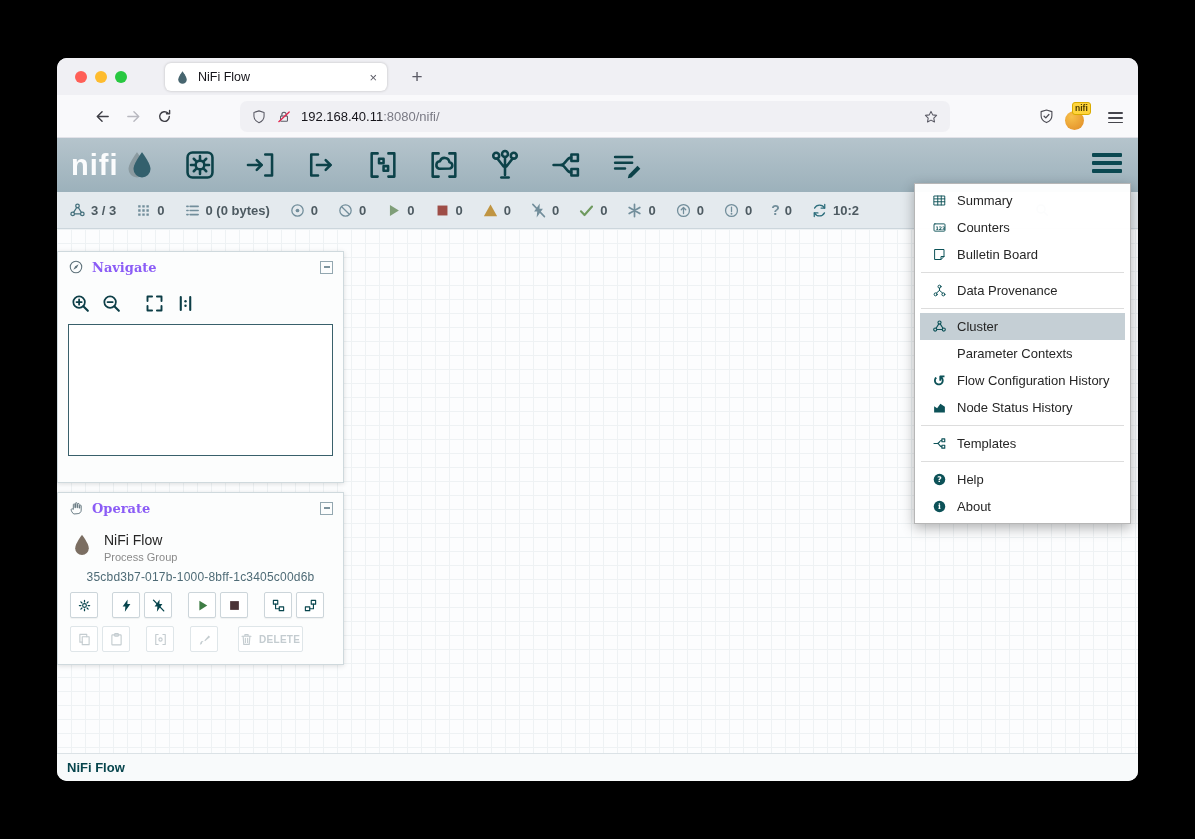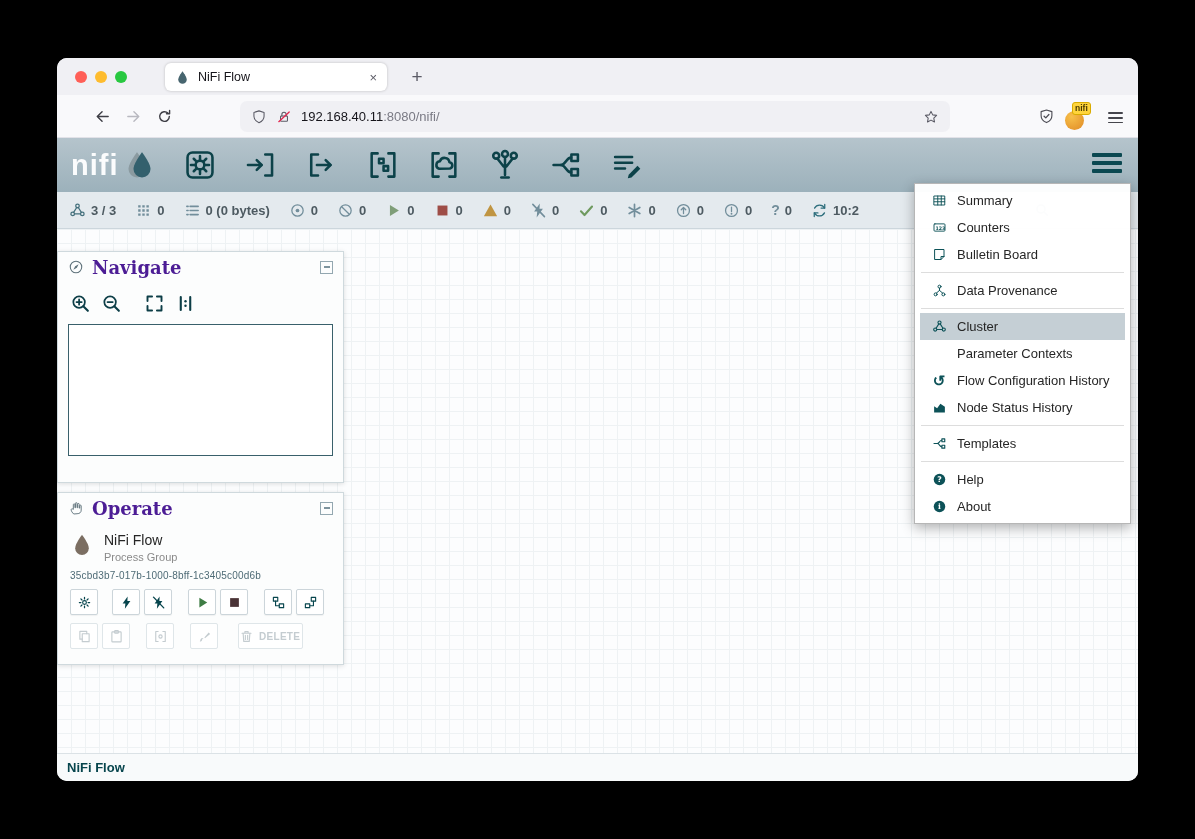--- a/index.html
+++ b/index.html
@@ -76,35 +76,35 @@
           border-top:1px solid #dbe2e6;display:flex;align-items:center;padding-left:10px;box-sizing:border-box;}
   .breadcrumb{font-size:13px;font-weight:bold;color:#07454d;cursor:pointer;}
 
   
   .panel{position:absolute;left:0;width:287px;background:#fcfdfd;border:1px solid #cfd9dd;
          box-shadow:0 1px 5px rgba(0,0,0,.13);box-sizing:border-box;z-index:10;}
   #navigate{top:193px;height:232px;}
   #operate{top:434px;height:173px;}
   .panel-header{height:30px;display:flex;align-items:center;gap:8px;padding:0 10px;}
   .ph-ic{width:16px;height:16px;color:#5f727b;flex:none;}
-  .panel-title{font-family:"DejaVu Serif",serif;font-size:18px;font-weight:bold;color:#4c1d95;}
+  .panel-title{font-family:"DejaVu Serif",serif;font-size:13px;font-weight:bold;color:#8b5cf6;}
   .collapse{margin-left:auto;width:13px;height:13px;border:1.5px solid #93a7b0;display:flex;
             align-items:center;justify-content:center;cursor:pointer;box-sizing:border-box;}
   .collapse::after{content:"";width:6px;height:1.5px;background:#7d939d;}
   .nv-toolbar{display:flex;gap:7px;padding:9px 10px 4px;}
   .nv-btn{width:24px;height:24px;display:flex;align-items:center;justify-content:center;
           color:#0d3e47;cursor:pointer;}
   .nv-btn svg{width:21px;height:21px;}
   .minimap{margin:5px 10px;width:265px;height:132px;border:1px solid #39606b;background:#fff;box-sizing:border-box;}
 
   .op-flow{display:flex;gap:10px;padding:7px 12px 0;align-items:flex-start;}
   .op-drop{width:24px;height:30px;color:#7b6e62;flex:none;}
   .op-name{font-size:14px;color:#262626;margin-top:2px;}
   .op-type{font-size:11px;color:#8a8a8a;margin-top:3px;}
-  .op-id{padding:7px 12px 0;font-size:10px;color:#4e6b76;letter-spacing:.2px;white-space:nowrap;}
+  .op-id{padding:7px 12px 0;font-size:12px;color:#4e6b76;letter-spacing:.2px;white-space:nowrap;text-align:center;}
   .op-row{display:flex;gap:4px;padding:8px 12px 0;}
   .op-btn{min-width:28px;height:26px;background:#fff;border:1px solid #ccd5da;border-radius:2px;
           display:flex;align-items:center;justify-content:center;color:#07454d;cursor:pointer;
           box-shadow:0 1px 1px rgba(0,0,0,.05);box-sizing:border-box;}
   .op-btn svg{width:15px;height:15px;}
   .op-btn.disabled{color:#c4ccd0;border-color:#dfe6e9;cursor:default;box-shadow:none;}
   .op-btn-label{font-size:10px;font-weight:bold;margin:0 2px 0 5px;letter-spacing:.3px;}
 
   
   .menu{position:absolute;left:857px;top:125px;width:217px;background:rgba(255,255,255,.97);

